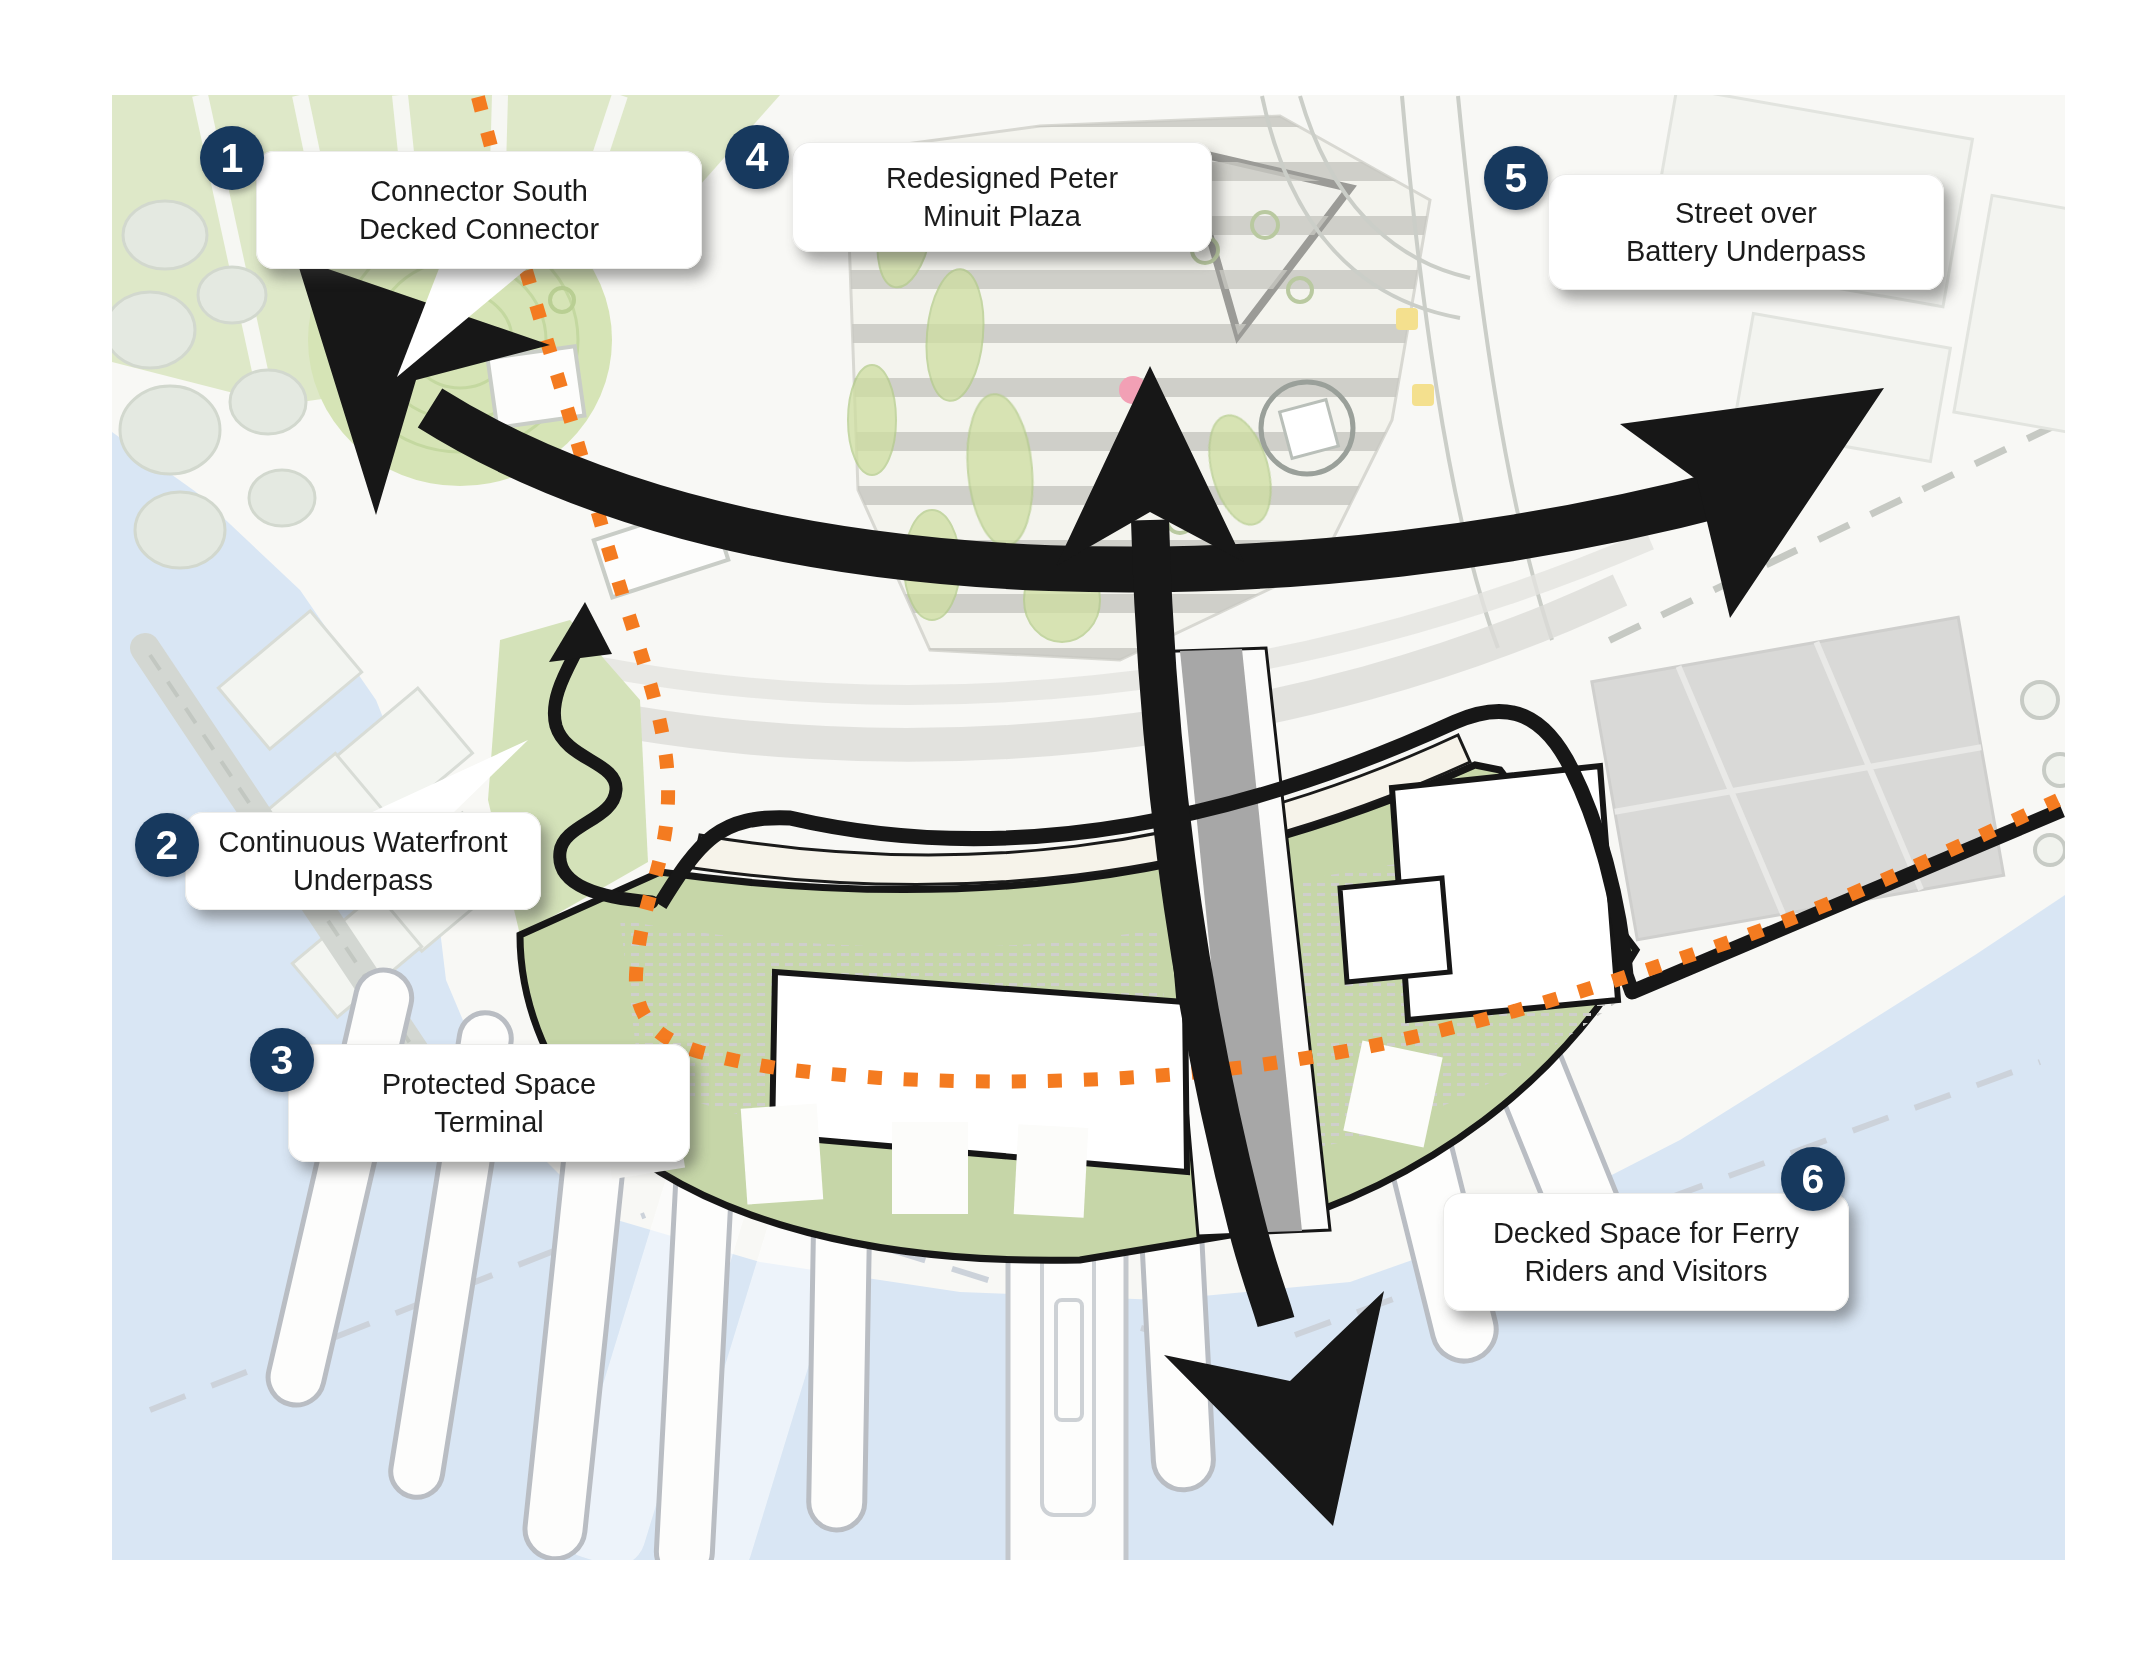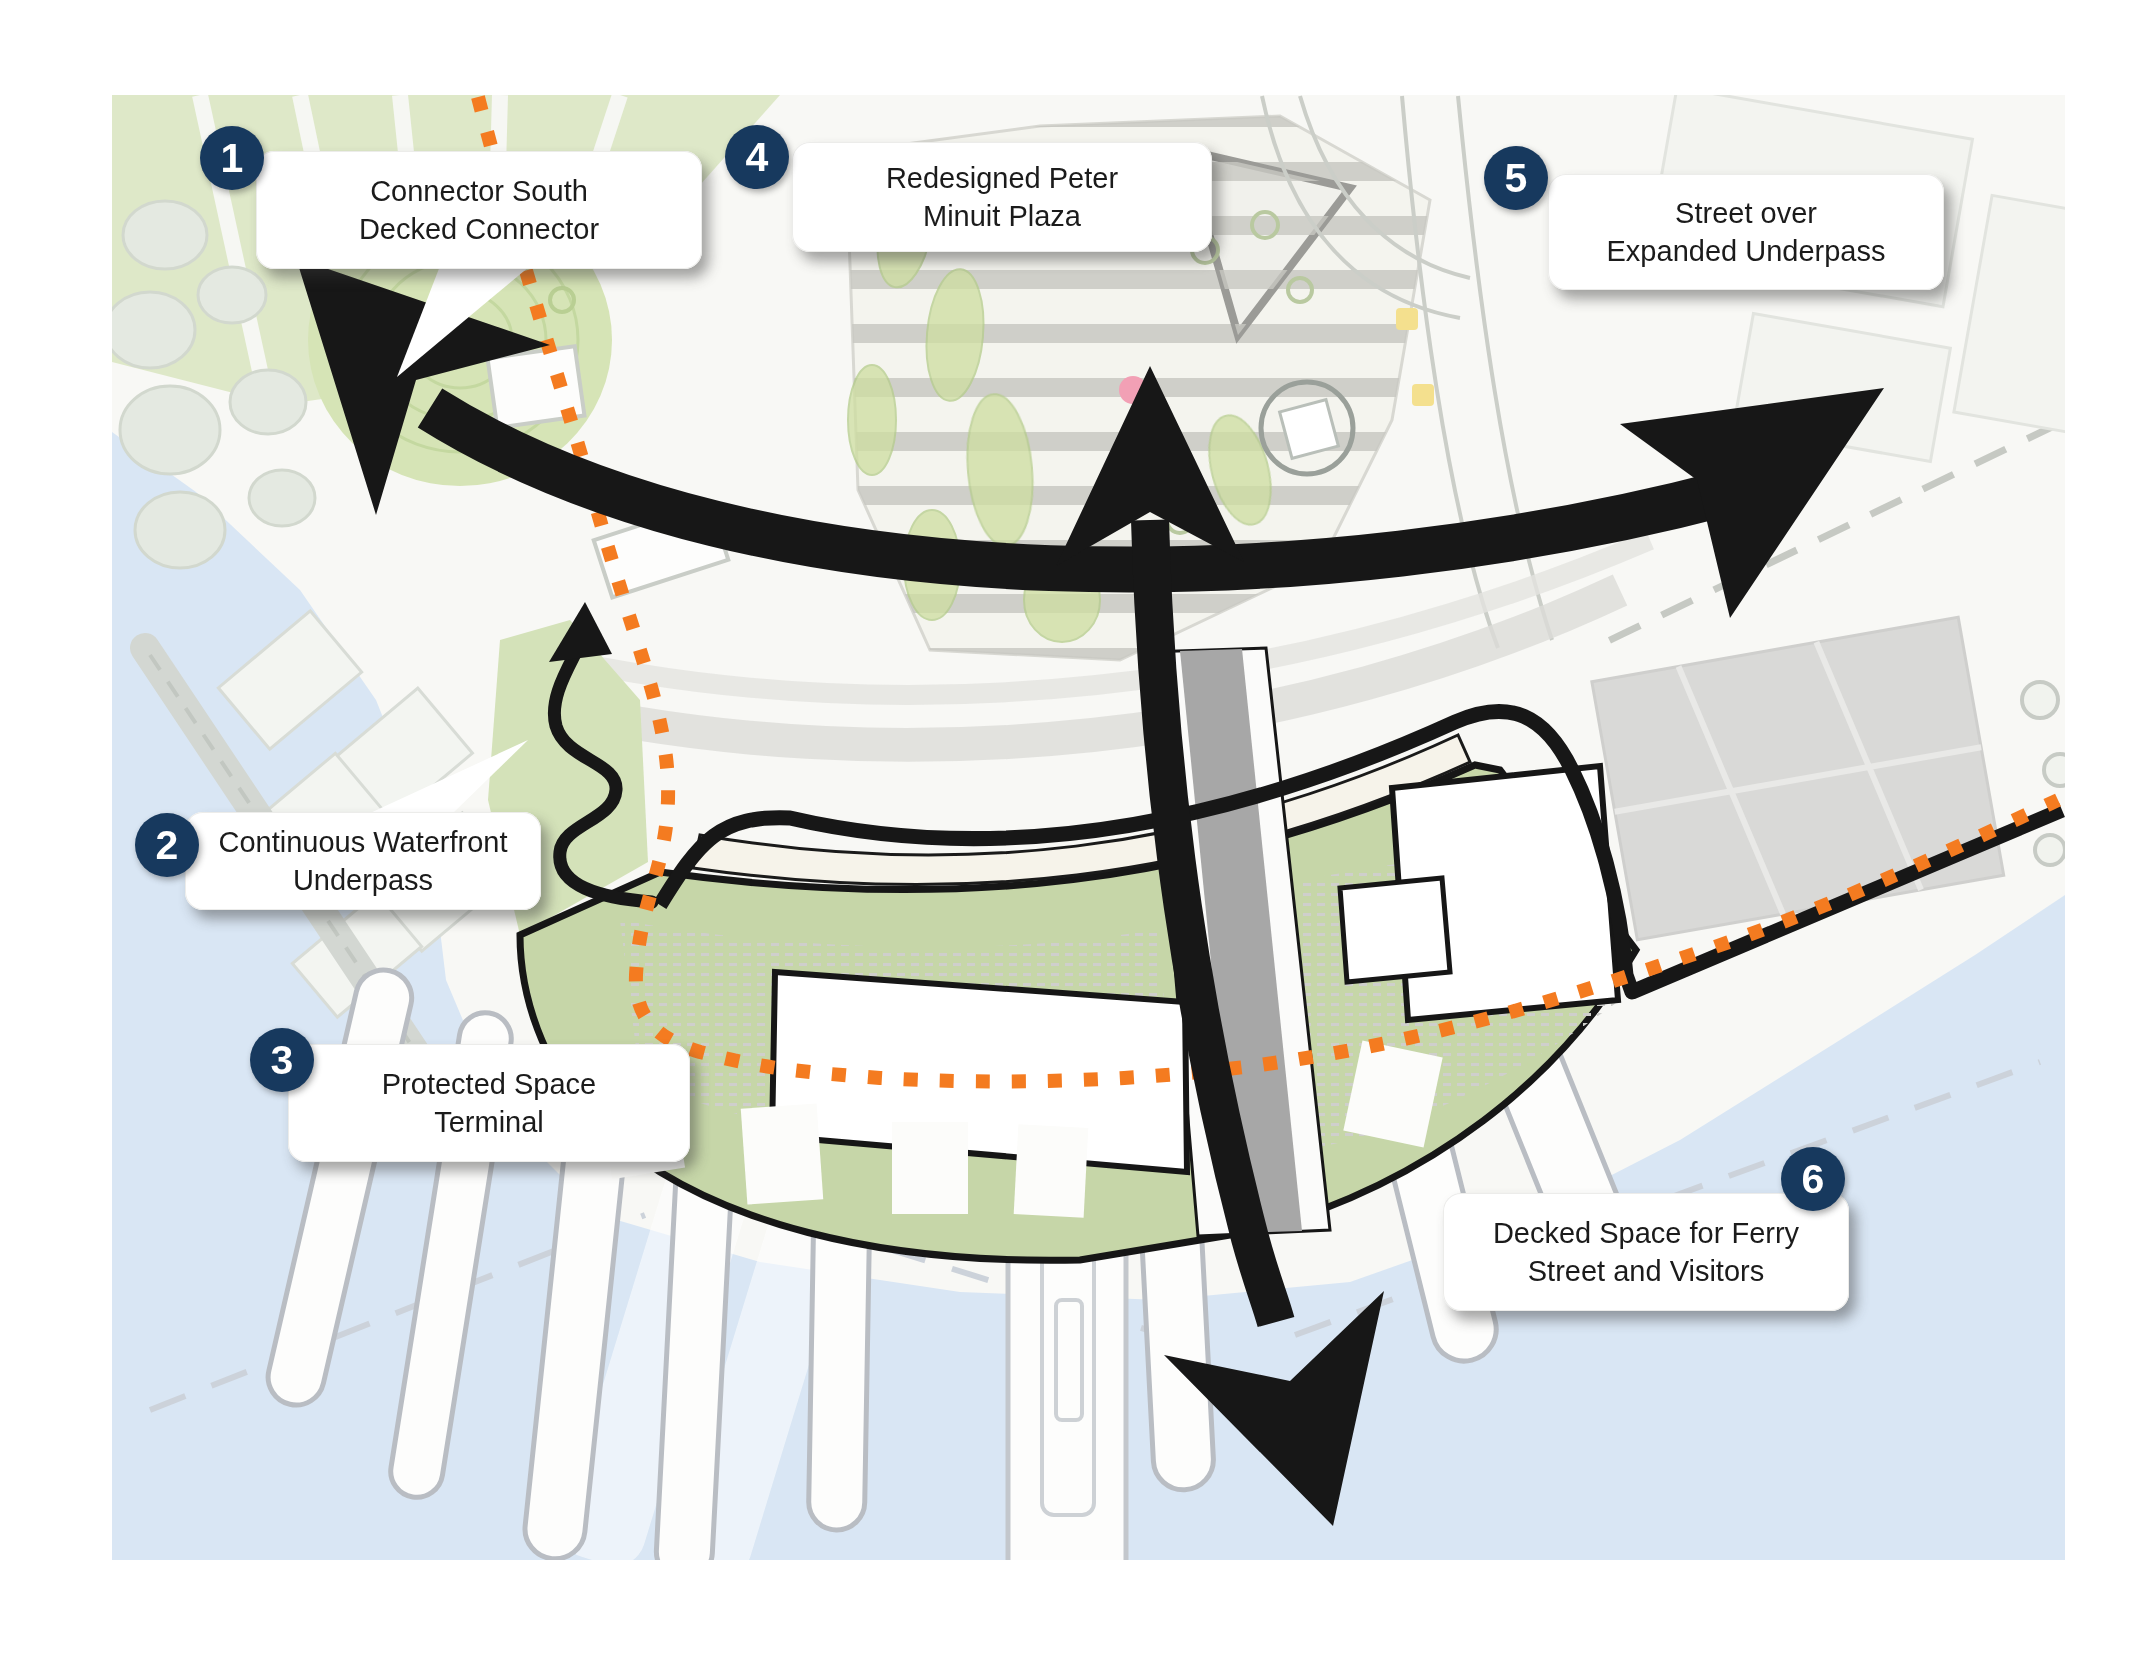--- a/index.html
+++ b/index.html
@@ -252,22 +252,22 @@
 
 <div class="callout c4" style="left:792px;top:142px;width:420px;height:110px;">
   <div class="badge">4</div>
   <span class="ln">Redesigned Peter</span>
   <span class="ln">Minuit Plaza</span>
 </div>
 
 <div class="callout c5" style="left:1548px;top:174px;width:396px;height:116px;">
   <div class="badge">5</div>
   <span class="ln">Street over</span>
-  <span class="ln">Expanded Underpass</span>
+  <span class="ln">Battery Underpass</span>
 </div>
 
 <div class="callout c6" style="left:1443px;top:1193px;width:406px;height:118px;">
   <div class="badge">6</div>
   <span class="ln">Decked Space for Ferry</span>
-  <span class="ln">Street and Visitors</span>
+  <span class="ln">Riders and Visitors</span>
 </div>
 
 </div>
 
 </body></html>

